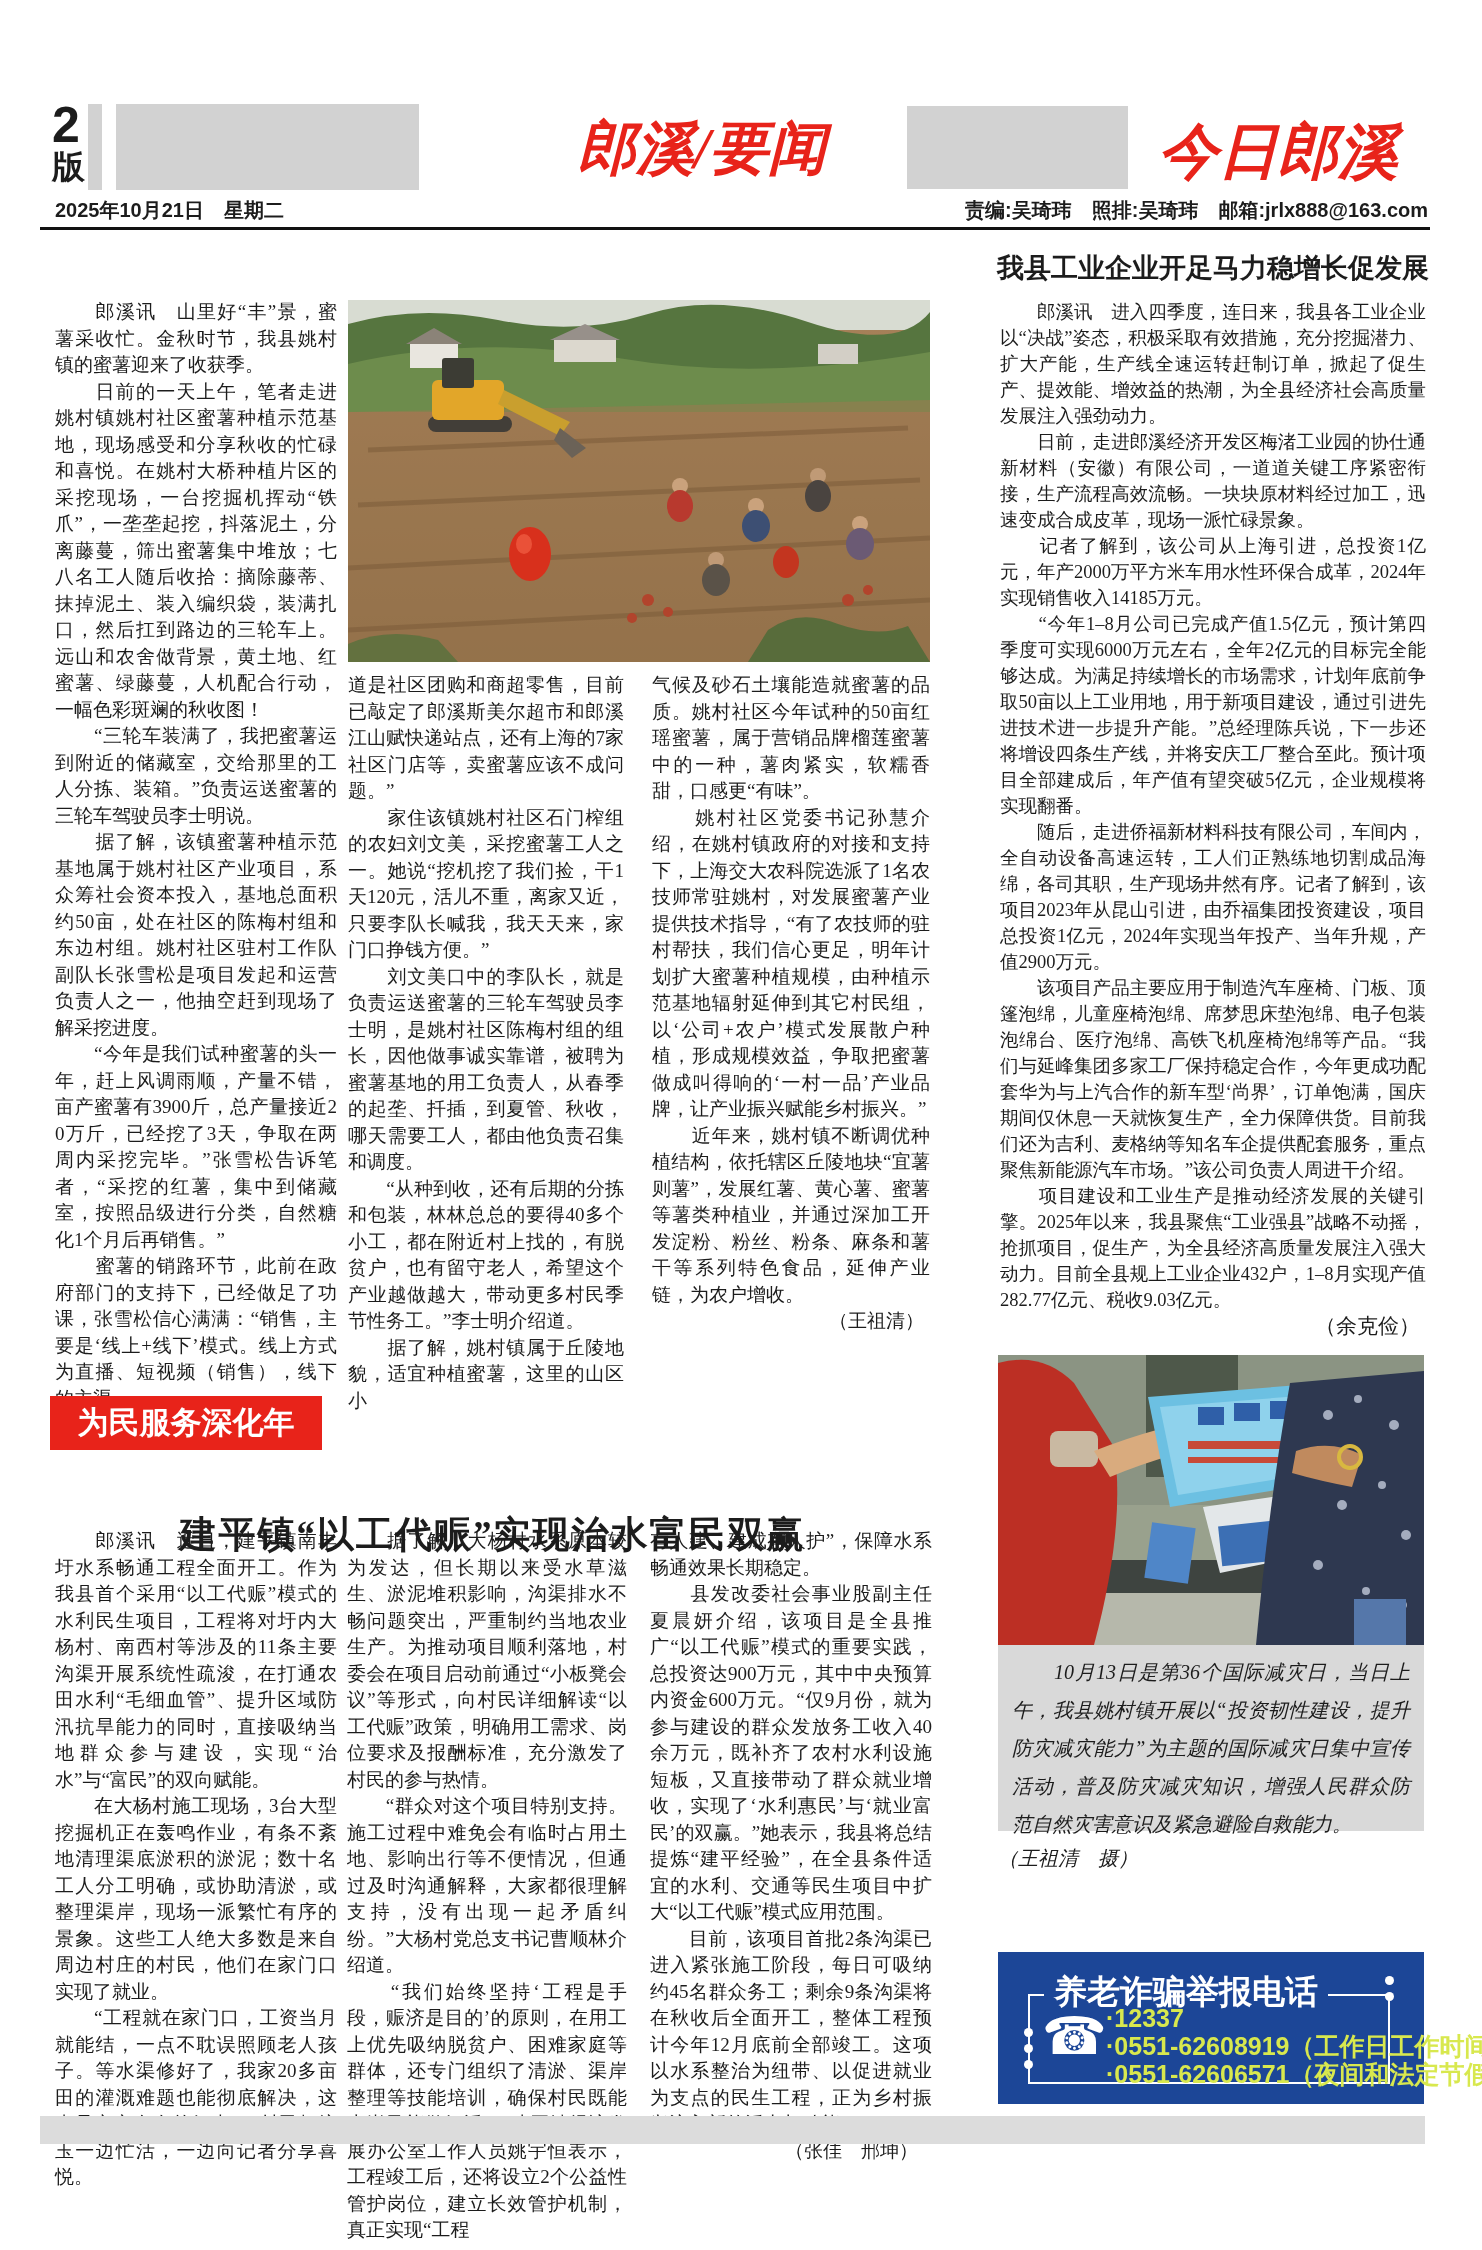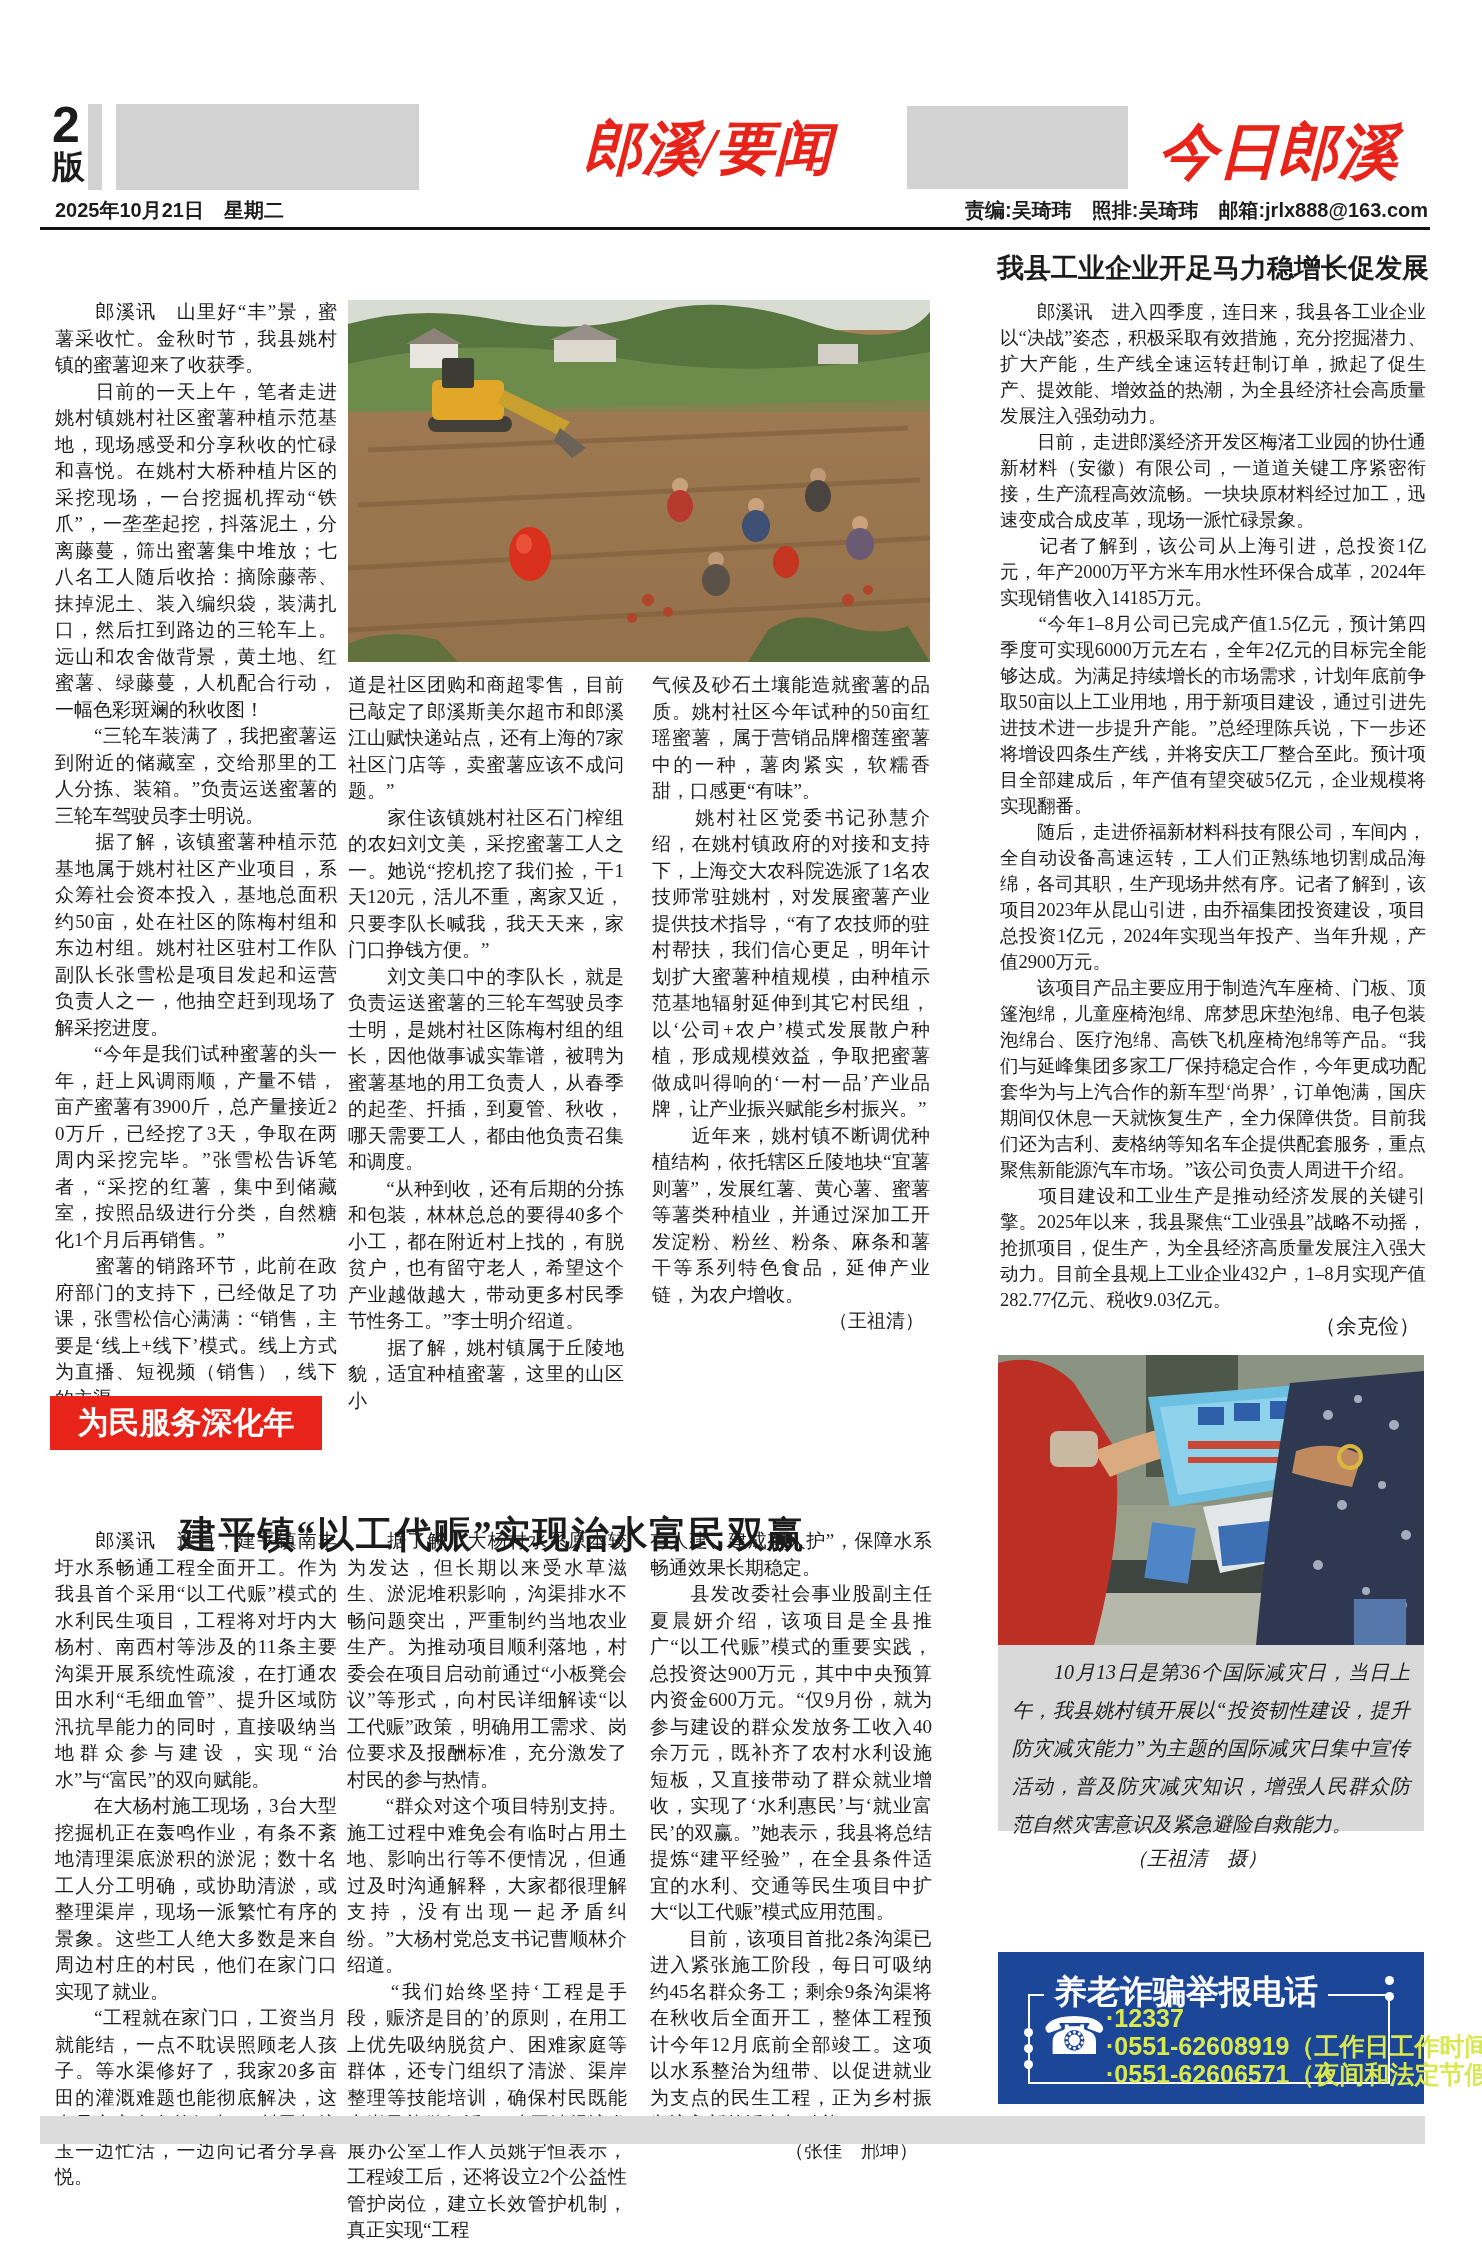--- a/index.html
+++ b/index.html
@@ -16,21 +16,21 @@
   .editorline{font-family:"Liberation Sans","DejaVu Sans",sans-serif;font-size:20px;font-weight:bold;text-align:right;}
   .rule{background:#111;}
   
   .atitle{font-weight:bold;text-align:center;white-space:nowrap;}
   .coltext{font-size:19px;line-height:26.5px;text-align:justify;white-space:pre-wrap;word-break:break-all;}
   .byline{font-size:19px;line-height:26.5px;text-align:right;padding-right:6px;}
   
   .badge{background:#e8231a;color:#fff;font-weight:bold;font-size:31px;line-height:54px;text-align:center;}
   .caption-panel{background:#d9d9d9;}
   .caption-text{font-size:20px;line-height:38px;font-style:italic;text-align:justify;white-space:pre-wrap;word-break:break-all;}
-  .caption-credit{font-size:20px;line-height:30px;font-style:italic;text-align:center;padding-right:28px;}
+  .caption-credit{font-size:20px;line-height:30px;font-style:italic;text-align:left;padding-right:28px;}
   
   .hotline{background:#1c4697;}
   .hotline-frame{position:absolute;border:2px solid #ffffff;}
   .hotline-title{position:absolute;color:#ffffff;font-weight:bold;font-size:33px;white-space:nowrap;
                  background:#1c4697;padding:0 10px;font-family:"Liberation Sans","DejaVu Sans",sans-serif;}
   .hotline-num{color:#d8e84e;font-weight:bold;font-size:25px;line-height:28px;white-space:nowrap;
                font-family:"Liberation Sans","DejaVu Sans",sans-serif;}
   .phone-glyph{color:#ffffff;font-size:52px;line-height:1;font-family:"DejaVu Sans",sans-serif;}
   .dot{position:absolute;width:9px;height:9px;border-radius:50%;background:#fff;}
   .footband{background:#dcdcdc;}
@@ -39,21 +39,21 @@
 <body>
 
 <div id="page">
 
   <div class="abs" style="left:52px;top:100px;width:60px;text-align:left;">
     <div class="pageno-num">2</div>
     <div class="pageno-lab">版</div>
   </div>
   <div class="abs graybar" style="left:88px;top:104px;width:14px;height:86px;"></div>
   <div class="abs graybar" style="left:116px;top:104px;width:303px;height:86px;"></div>
-  <div class="abs redscript" style="left:578px;top:110px;font-size:58px;margin-left:6px;">郎溪/要闻</div>
+  <div class="abs redscript" style="left:578px;top:110px;font-size:58px;">郎溪/要闻</div>
   <div class="abs graybar" style="left:907px;top:106px;width:221px;height:83px;"></div>
   <div class="abs redscript" style="left:1158px;top:112px;font-size:60px;">今日郎溪</div>
   <div class="abs dateline" style="left:55px;top:197px;">2025年10月21日　星期二</div>
   <div class="abs editorline" style="left:900px;top:197px;width:528px;">责编:吴琦玮　照排:吴琦玮　邮箱:jrlx888@163.com</div>
   <div class="abs rule" style="left:40px;top:227px;width:1390px;height:3px;"></div>
 
 
   <div class="abs" style="left:348px;top:300px;width:582px;height:362px;">
     <svg width="582" height="362" viewBox="0 0 582 362">
       <defs>

